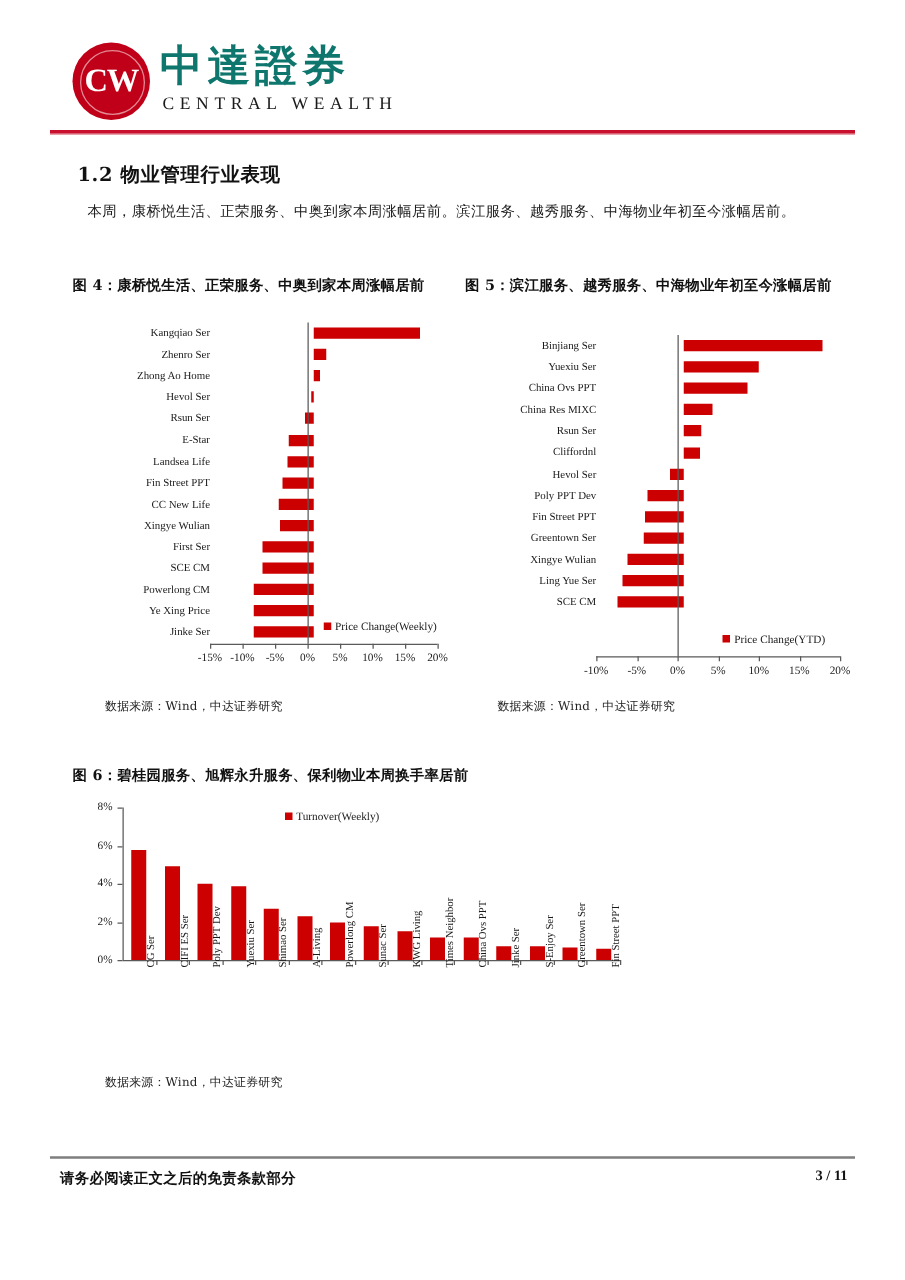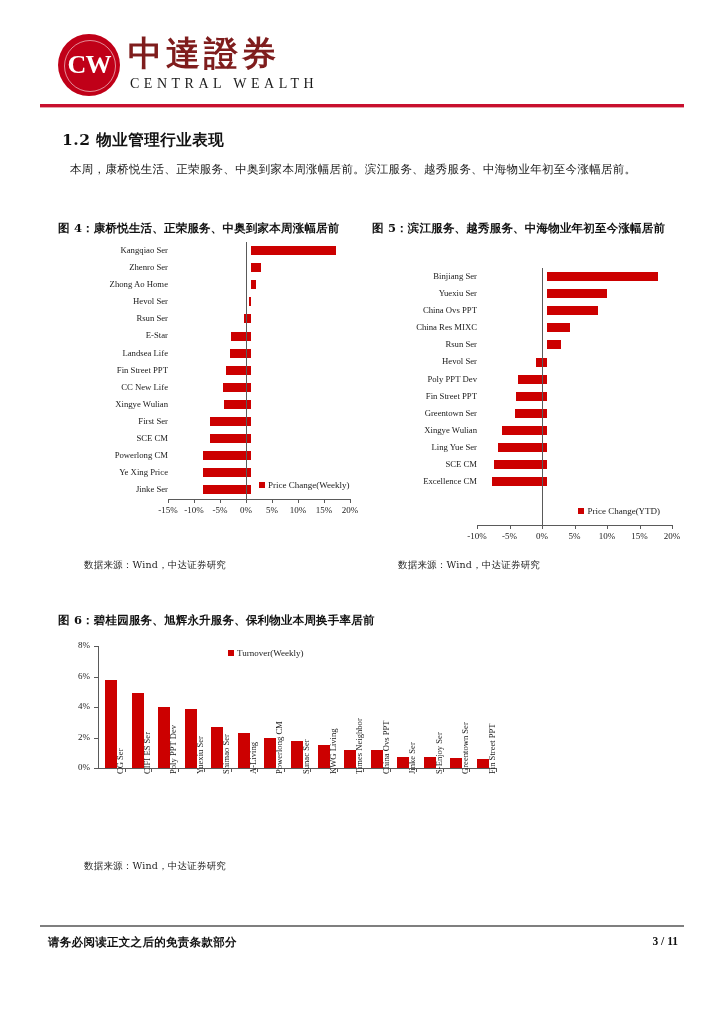--- a/index.html
+++ b/index.html
@@ -15,21 +15,21 @@
   .logo-mark{width:62px;height:62px;border-radius:50%;background:#c00018;
     position:relative;flex:0 0 auto;margin-top:2px;}
   .logo-mark .cw{position:absolute;left:0;top:0;width:62px;height:62px;
     display:flex;align-items:center;justify-content:center;
     color:#ffffff;font-family:"Liberation Serif",serif;font-weight:bold;
     font-size:26px;letter-spacing:-1px;}
   .logo-mark .ring{position:absolute;left:6px;top:6px;width:50px;height:50px;
     border-radius:50%;border:1.5px solid rgba(255,255,255,.55);}
   .logo-text{margin-left:8px;}
   .logo-cn{font-family:"DejaVu Serif",serif;font-size:34px;font-weight:bold;
-    color:#7f1d1d;letter-spacing:4px;line-height:42px;}
+    color:#0f766e;letter-spacing:4px;line-height:42px;}
   .logo-en{font-family:"Liberation Serif",serif;font-size:14px;color:#1a1a1a;
     letter-spacing:4.5px;margin-top:2px;margin-left:2px;}
   .header-rule{position:absolute;left:40px;top:104px;width:644px;height:3px;background:#c8102e;}
   .header-rule2{position:absolute;left:40px;top:107px;width:644px;height:1px;background:#e8a0a8;}
 
   
   .sec-title{position:absolute;left:62px;top:130px;font-family:"DejaVu Serif",serif;
     font-size:15.5px;font-weight:bold;color:#111;letter-spacing:.5px;}
   .body-text{position:absolute;left:70px;top:160px;width:600px;
     font-family:"DejaVu Serif",serif;font-size:11.5px;color:#1a1a1a;
@@ -100,21 +100,21 @@
     <div class="header-rule"></div>
     <div class="header-rule2"></div>
   </div>
 
   <div class="sec-title">1.2 物业管理行业表现</div>
   <div class="body-text">本周，康桥悦生活、正荣服务、中奥到家本周涨幅居前。滨江服务、越秀服务、中海物业年初至今涨幅居前。</div>
 
   <div class="fig-title" id="fig4-title">图 4：康桥悦生活、正荣服务、中奥到家本周涨幅居前</div>
   <div class="fig-title" id="fig5-title">图 5：滨江服务、越秀服务、中海物业年初至今涨幅居前</div>
 
-  <div class="chart" id="chart4" style="left:58px;top:242px;width:300px;height:295px;">
+  <div class="chart" id="chart4" style="left:58px;top:258px;width:300px;height:295px;">
       <div style="position: absolute; left: 0px; top: 0px;">
         <div class="hb-row" style="height: 17.1px;">
           <div class="hb-label" style="width: 110px; height: 17.1px; line-height: 17.1px;">Kangqiao Ser</div>
           <div class="hb-track" style="width: 182px; height: 17.1px;">
             <div class="hb-bar" style="left: 78px; width: 84.76px; top: 4.05px; background: rgb(204, 0, 0);"></div>
           </div>
         </div>
         <div class="hb-row" style="height: 17.1px;">
           <div class="hb-label" style="width: 110px; height: 17.1px; line-height: 17.1px;">Zhenro Ser</div>
           <div class="hb-track" style="width: 182px; height: 17.1px;">
@@ -250,20 +250,26 @@
             <div class="hb-bar" style="left: 65px; width: 22.75px; top: 4.05px; background: rgb(204, 0, 0);"></div>
           </div>
         </div>
         <div class="hb-row" style="height: 17.1px;">
           <div class="hb-label" style="width: 105px; height: 17.1px; line-height: 17.1px;">Rsun Ser</div>
           <div class="hb-track" style="width: 195px; height: 17.1px;">
             <div class="hb-bar" style="left: 65px; width: 14.3px; top: 4.05px; background: rgb(204, 0, 0);"></div>
           </div>
         </div>
         <div class="hb-row" style="height: 17.1px;">
+          <div class="hb-label" style="width: 105px; height: 17.1px; line-height: 17.1px;">Cliffordnl</div>
+          <div class="hb-track" style="width: 195px; height: 17.1px;">
+            <div class="hb-bar" style="left: 65px; width: 13px; top: 4.05px; background: rgb(204, 0, 0);"></div>
+          </div>
+        </div>
+        <div class="hb-row" style="height: 17.1px;">
           <div class="hb-label" style="width: 105px; height: 17.1px; line-height: 17.1px;">Hevol Ser</div>
           <div class="hb-track" style="width: 195px; height: 17.1px;">
             <div class="hb-bar" style="left: 53.95px; width: 11.05px; top: 4.05px; background: rgb(204, 0, 0);"></div>
           </div>
         </div>
         <div class="hb-row" style="height: 17.1px;">
           <div class="hb-label" style="width: 105px; height: 17.1px; line-height: 17.1px;">Poly PPT Dev</div>
           <div class="hb-track" style="width: 195px; height: 17.1px;">
             <div class="hb-bar" style="left: 35.75px; width: 29.25px; top: 4.05px; background: rgb(204, 0, 0);"></div>
           </div>
@@ -289,26 +295,20 @@
         <div class="hb-row" style="height: 17.1px;">
           <div class="hb-label" style="width: 105px; height: 17.1px; line-height: 17.1px;">Ling Yue Ser</div>
           <div class="hb-track" style="width: 195px; height: 17.1px;">
             <div class="hb-bar" style="left: 15.6px; width: 49.4px; top: 4.05px; background: rgb(204, 0, 0);"></div>
           </div>
         </div>
         <div class="hb-row" style="height: 17.1px;">
           <div class="hb-label" style="width: 105px; height: 17.1px; line-height: 17.1px;">SCE CM</div>
           <div class="hb-track" style="width: 195px; height: 17.1px;">
             <div class="hb-bar" style="left: 11.7px; width: 53.3px; top: 4.05px; background: rgb(204, 0, 0);"></div>
-          </div>
-        </div>
-        <div class="hb-row" style="height: 17.1px;">
-          <div class="hb-label" style="width: 105px; height: 17.1px; line-height: 17.1px;">Excellence CM</div>
-          <div class="hb-track" style="width: 195px; height: 17.1px;">
-            <div class="hb-bar" style="left: 10.4px; width: 54.6px; top: 4.05px; background: rgb(204, 0, 0);"></div>
           </div>
         </div>
       </div>
       <div class="axis-line" style="left: 170px; top: 0px; height: 256.5px;"></div>
       <div class="baseline" style="left: 105px; top: 256.5px; width: 195px;"></div>
       <div class="tick" style="left: 105px; top: 256.5px;"></div>
       <div class="xlab" style="left: 85px; top: 262.5px; width: 40px;">-10%</div>
       <div class="tick" style="left: 137.5px; top: 256.5px;"></div>
       <div class="xlab" style="left: 117.5px; top: 262.5px; width: 40px;">-5%</div>
       <div class="tick" style="left: 170px; top: 256.5px;"></div>

